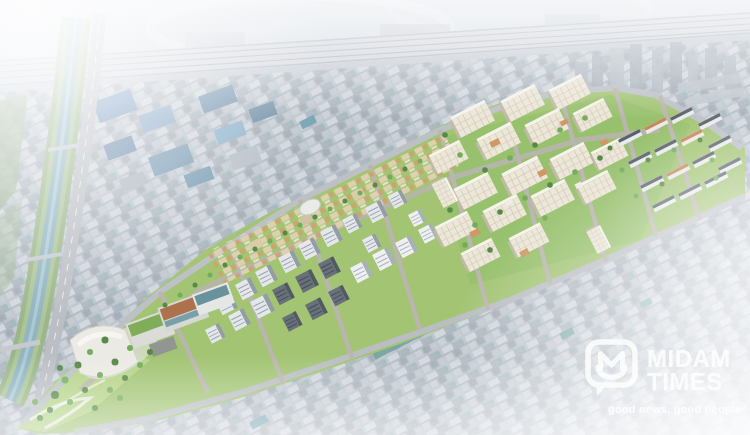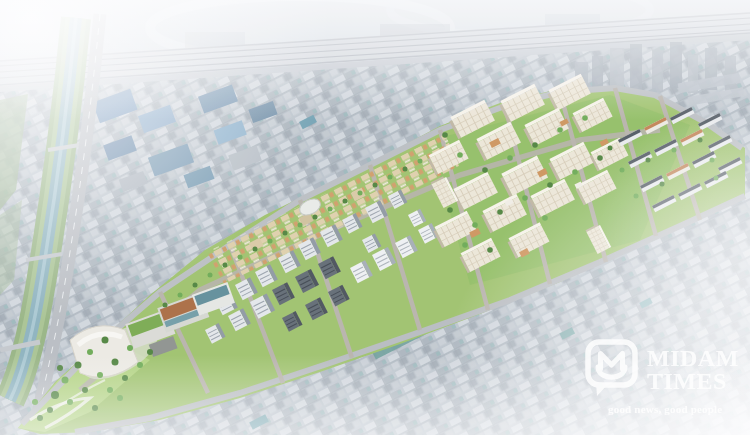--- a/index.html
+++ b/index.html
@@ -1,17 +1,17 @@
 <!DOCTYPE html>
 <html><head>
 <meta charset="utf-8">
 <style>
   html,body{margin:0;padding:0;background:#222;}
   #stage{position:relative;width:750px;height:435px;overflow:hidden;
-         font-family:Liberation Serif, serif;background:#b7c0c8;}
+         font-family:Liberation Sans, sans-serif;background:#b7c0c8;}
   #stage svg.scene{position:absolute;left:0;top:0;}
   .watermark{position:absolute;left:583px;top:338px;width:170px;opacity:.85;}
   .wm-row{display:flex;align-items:flex-start;gap:7px;}
   .wm-logo{width:57px;height:62px;flex:0 0 auto;}
   .wm-names{display:flex;flex-direction:column;margin-top:9px;}
   .wm-name{font-weight:bold;font-size:24px;line-height:23px;color:#fff;letter-spacing:.5px;}
   .wm-tagline{font-weight:bold;font-size:11px;line-height:12px;color:#fff;
               letter-spacing:.2px;margin:3px 0 0 25px;white-space:nowrap;}
 </style>
 </head>

